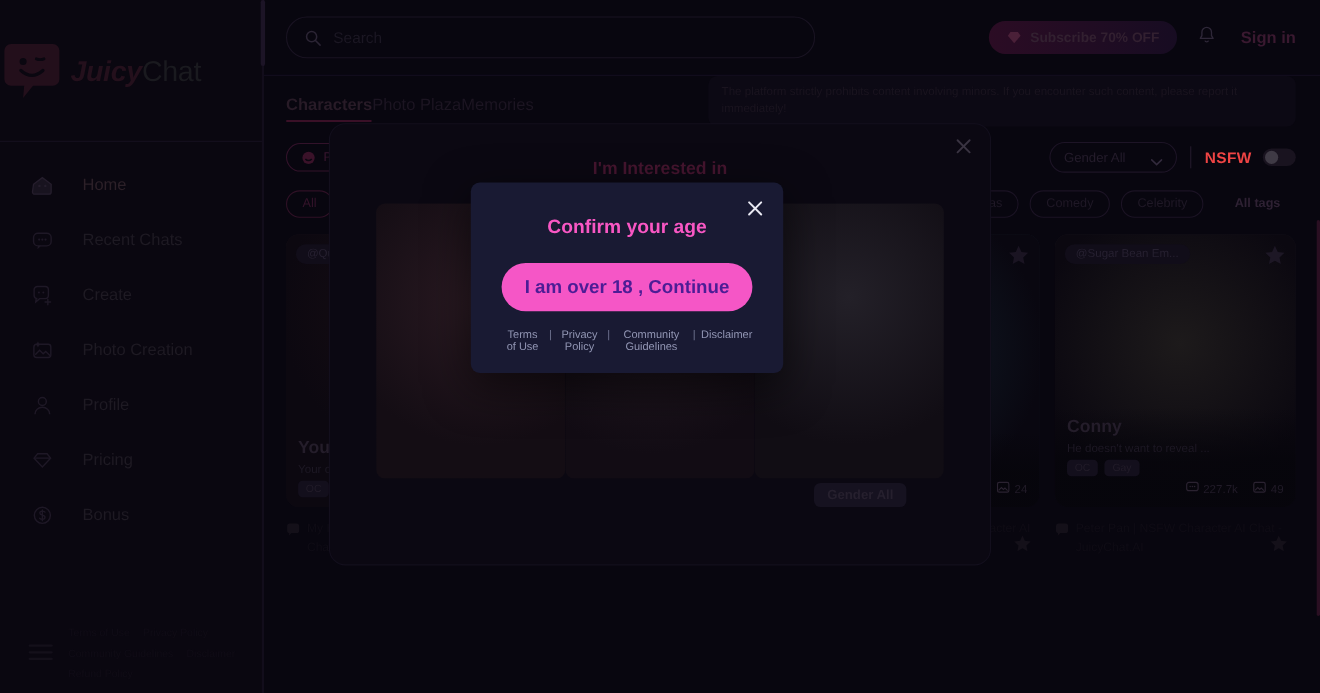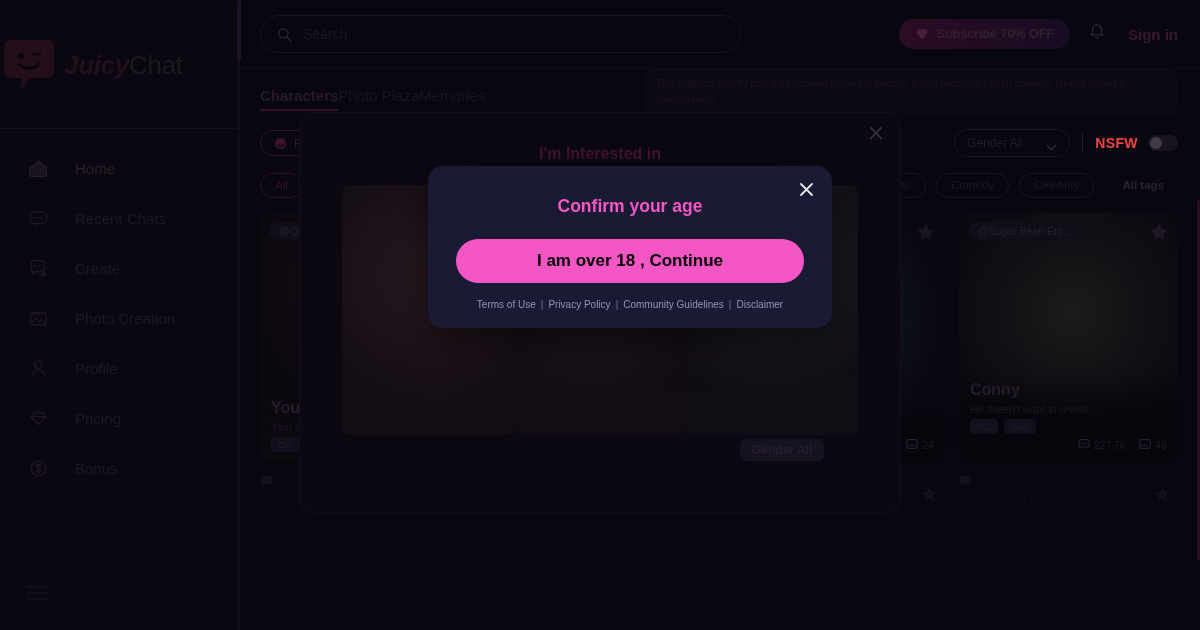--- a/index.html
+++ b/index.html
@@ -422,22 +422,22 @@
     padding: 4px 12px;
     font-size: 12px;
     font-weight: bold;
     color: #26202e;
   }
 
   
   #age-modal {
     position: absolute;
     left: 428px; top: 166px;
-    width: 404px;
-    border-radius: 15px;
+    width: 284px;
+    border-radius: 8px;
     background: #191a33;
     padding: 22px 28px 18px;
     text-align: center;
     box-shadow: 0 12px 40px rgba(0,0,0,.55);
   }
   #age-modal .am-close {
     position: absolute; top: 16px; right: 18px;
     width: 15px; height: 15px; cursor: pointer;
   }
   #age-modal .am-title {
@@ -453,21 +453,21 @@
     color: #b6bad4;
     margin-bottom: 22px;
   }
   #age-modal .am-cta {
     display: block;
     width: 100%;
     height: 44px;
     border: none;
     border-radius: 22px;
     background: #f556c6;
-    color: #000000;
+    color: #4c1d95;
     font-size: 17px;
     font-weight: bold;
     font-family: "Liberation Sans", sans-serif;
     cursor: pointer;
     margin-bottom: 16px;
   }
   #age-modal .am-links {
     font-size: 10px;
     color: #9296b4;
     display: flex;

